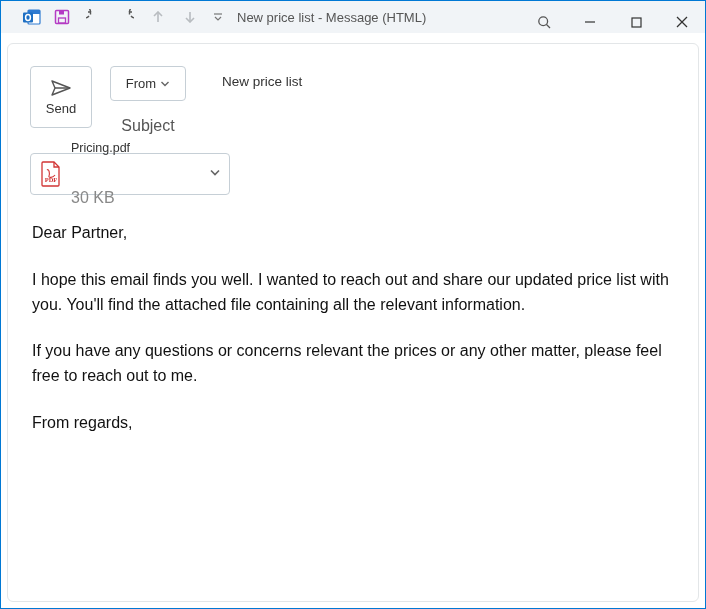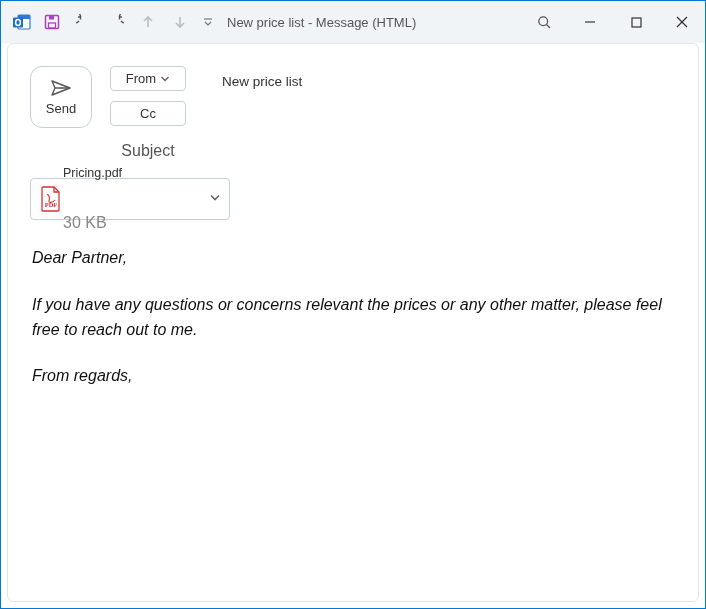--- a/index.html
+++ b/index.html
@@ -7,25 +7,25 @@
   body {
     width:706px; height:609px;
     font-family: "Segoe UI", Arial, sans-serif;
     font-size:13px;
     border:1px solid #0078d4;
     background:#fff;
     position:relative;
     overflow:hidden;
   }
   .titlebar {
-    height:42px;
+    height:32px;
     background:#f1f4f7;
     display:flex;
     align-items:center;
-    padding-left:10px;
+    padding-left:20px;
     color:#444;
     position:relative;
   }
   .tb-left { display:flex; align-items:center; gap:6px; }
   .tb-icon { display:flex; align-items:center; justify-content:center; width:22px; height:22px; }
   .tb-btn { width:26px; height:26px; display:flex; align-items:center; justify-content:center; color:#555; }
   .tb-title { margin-left:4px; font-size:13px; color:#555; }
   .tb-right { position:absolute; right:0; top:0; height:42px; display:flex; align-items:center; }
   .sysbtn { width:46px; height:34px; display:flex; align-items:center; justify-content:center; color:#444; }
   .content-area {
@@ -38,35 +38,35 @@
     overflow:hidden;
   }
   .compose-header {
     display:flex;
     padding:22px 22px 4px 22px;
     align-items:flex-start;
   }
   .send-btn {
     width:62px; height:62px;
     border:1px solid #c6cfd6;
-    border-radius:12px;
+    border-radius:4px;
     display:flex; flex-direction:column;
     align-items:center; justify-content:center;
     font-size:13px;
     color:#333;
     background:#fff;
     gap:4px;
   }
   .field-col {
     display:flex; flex-direction:column;
     margin-left:18px;
     gap:10px;
   }
   .pill-btn {
-    width:76px; height:25px;
+    width:76px; height:35px;
     border:1px solid #c6cfd6;
     border-radius:4px;
     background:#fff;
     display:flex; align-items:center; justify-content:center;
     font-size:13px; color:#333;
     gap:4px;
   }
   .subject-label {
     width:76px; text-align:center;
     font-size:16px; color:#555;
@@ -88,36 +88,36 @@
     font-size:13.5px; color:#333;
     padding-top:3px;
   }
   .attach-row { padding:14px 22px 6px 22px; }
   .attachment {
     width:200px; height:42px;
     border:1px solid #c6cfd6;
     border-radius:4px;
     display:flex; align-items:center;
     padding:0 8px;
+    gap:8px;
     position:relative;
   }
   .attach-icon {
     width:24px; height:28px;
     display:flex; align-items:center; justify-content:center;
   }
   .attach-text { display:flex; flex-direction:column; line-height:1.2; }
   .attach-name { font-size:12.5px; color:#333; }
   .attach-size { font-size:16px; color:#888;margin-top:32px; }
   .attach-menu { position:absolute; right:8px; top:50%; transform:translateY(-50%); color:#555; }
   .body-text {
     padding:20px 24px 10px 24px;
     font-size:16px;
     color:#111;
     line-height:1.55;
-    font-style:italic;
   }
   .body-text p { margin:0 0 22px 0; }
   .body-text p.tight { margin:0; }
 </style>
 </head>
 <body>
 
 <div class="titlebar">
   <div class="tb-left">
     <span class="tb-icon">
@@ -203,23 +203,20 @@
       </svg>
       <span>Send</span>
     </div>
 
     <div class="field-col">
       <div class="pill-btn">
         <span>From</span>
         <svg width="10" height="10" viewBox="0 0 10 10" fill="none" stroke="#666" stroke-width="1.4">
             <polyline points="1.5,3 5,6.5 8.5,3"></polyline>
           </svg>
-      </div>
-      <div class="pill-btn">
-        <span>Cc</span>
       </div>
       <div class="subject-label">Subject</div>
     </div>
 
     <div class="line-col">
       <div class="underline"><span></span></div>
       <div class="underline"><span></span></div>
       <div class="underline"><span></span></div>
       <div class="subject-line">
           <span>New price list</span>
@@ -244,17 +241,18 @@
       <span class="attach-menu">
         <svg width="12" height="12" viewBox="0 0 12 12" fill="none" stroke="#666" stroke-width="1.6">
             <polyline points="2,4 6,8 10,4"></polyline>
           </svg>
       </span>
     </div>
   </div>
 
   <div class="body-text">
     <p>Dear Partner,</p>
+    <p>I hope this email finds you well. I wanted to reach out and share our updated price list with you. You'll find the attached file containing all the relevant information.</p>
     <p>If you have any questions or concerns relevant the prices or any other matter, please feel free to reach out to me.</p>
     <p class="tight">From regards,</p>
   </div>
 
 </div>
 
 </body></html>

